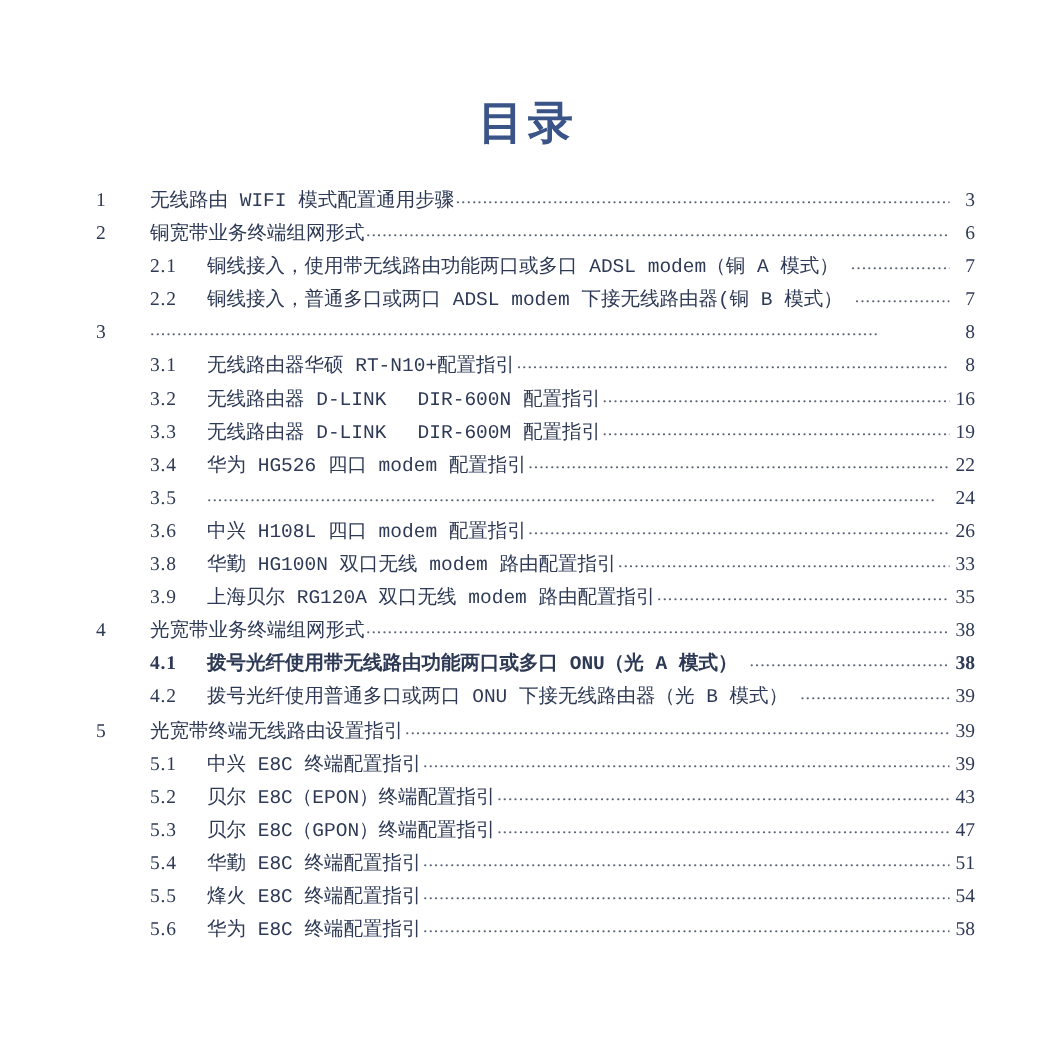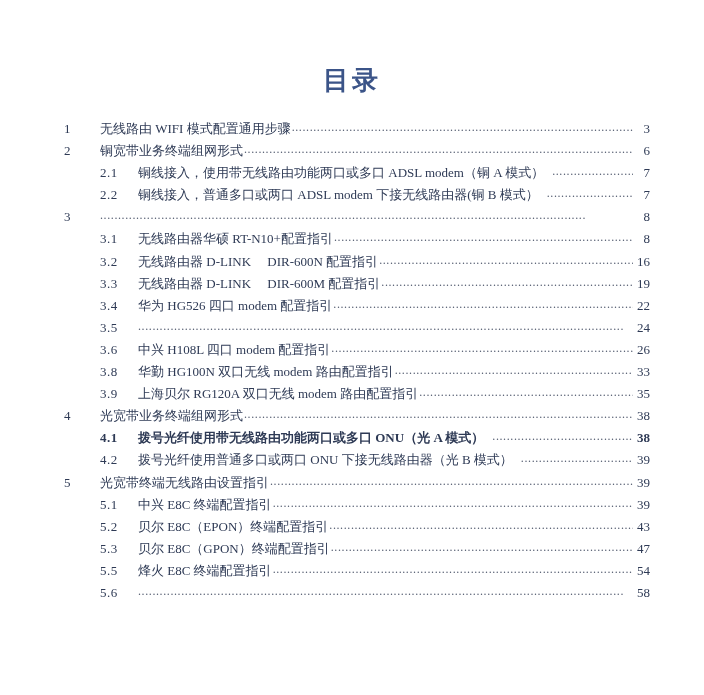--- a/index.html
+++ b/index.html
@@ -22,21 +22,21 @@
     background: #ffffff;
     box-sizing: border-box;
     padding: 0;
     position: relative;
   }
 
   
   #toc-title {
     text-align: center;
     color: #3b5488;
-    font-size: 26px;
+    font-size: 30px;
     font-weight: bold;
     letter-spacing: 3px;
     line-height: 1;
     padding-top: 68px;
     margin: 0 0 26px 0;
     font-family: "Liberation Serif", "DejaVu Serif", serif;
   }
 
   
   #toc-list {
@@ -70,21 +70,21 @@
   }
   .level-1 .entry-num {
     width: 36px;
   }
   .level-2 .entry-num {
     width: 38px;
   }
 
   .entry-text {
     flex: 0 0 auto;
-    font-family: Liberation Serif, serif;
+    font-family: Liberation Mono, monospace;
     color: #2e3a55;
     padding-right: 1px;
   }
 
   .entry-leader {
     flex: 1 1 auto;
     overflow: hidden;
     min-width: 8px;
     position: relative;
     height: 1em;
@@ -248,25 +248,32 @@
         <span class="entry-leader"></span>
         <span class="entry-page">43</span>
       </li>
       <li class="toc-entry level-2">
         <span class="entry-num">5.3</span>
         <span class="entry-text">贝尔 E8C（GPON）终端配置指引</span>
         <span class="entry-leader"></span>
         <span class="entry-page">47</span>
       </li>
       <li class="toc-entry level-2">
+        <span class="entry-num">5.4</span>
+        <span class="entry-text">华勤 E8C 终端配置指引</span>
+        <span class="entry-leader"></span>
+        <span class="entry-page">51</span>
+      </li>
+      <li class="toc-entry level-2">
         <span class="entry-num">5.5</span>
         <span class="entry-text">烽火 E8C 终端配置指引</span>
         <span class="entry-leader"></span>
         <span class="entry-page">54</span>
       </li>
       <li class="toc-entry level-2">
         <span class="entry-num">5.6</span>
+        <span class="entry-text">华为 E8C 终端配置指引</span>
         <span class="entry-leader"></span>
         <span class="entry-page">58</span>
       </li>
     </ul>
 
 </div>
 
 </body></html>

